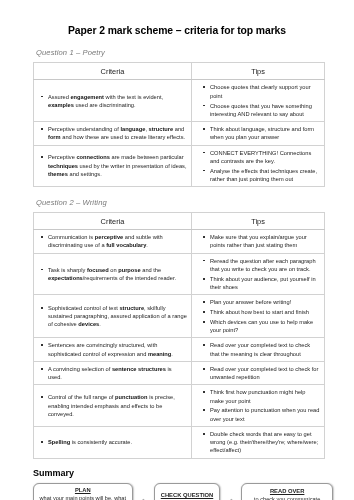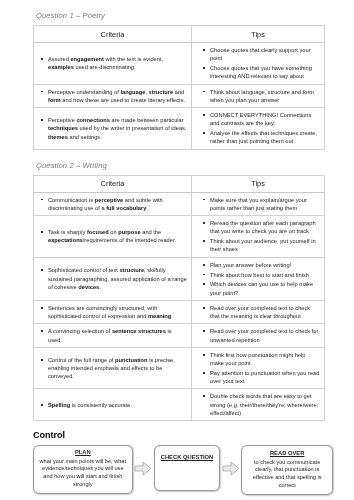--- a/index.html
+++ b/index.html
@@ -143,20 +143,21 @@
     justify-content: center;
     flex: 0 0 auto;
   }
   .arrow svg { display: block; }
 </style>
 </head>
 <body>
 
 <div class="page">
 
+  <h1 class="doc-title">Paper 2 mark scheme – criteria for top marks</h1>
 
   <h2 class="section-heading">Question 1 – Poetry</h2>
   <table class="mark-table">
     <thead>
       <tr>
         <th class="col-crit">Criteria</th>
         <th class="col-tips">Tips</th>
       </tr>
     </thead>
     <tbody>
@@ -294,21 +295,21 @@
           </td>
           <td class="tips">
             <ul class="cell-list">
               <li><span>Double check words that are easy to get wrong (e.g. their/there/they're; where/were; effect/affect)</span></li>
             </ul>
           </td>
         </tr>
       </tbody>
   </table>
 
-  <h2 class="summary-heading">Control</h2>
+  <h2 class="summary-heading">Summary</h2>
 
   <div class="flow">
     <div class="flow-box box-plan">
       <span class="bt">PLAN</span>
       <span>what your main points will be, what evidence/techniques you will use and how you will start and finish strongly</span>
     </div>
     <div class="arrow">
       <svg width="18" height="15" viewBox="0 0 18 15" aria-hidden="true">
         <polygon points="1,5 9,5 9,1 17,7.5 9,14 9,10 1,10" fill="#e9e9e9" stroke="#9a9a9a" stroke-width="0.7" stroke-linejoin="round"></polygon>
       </svg>

